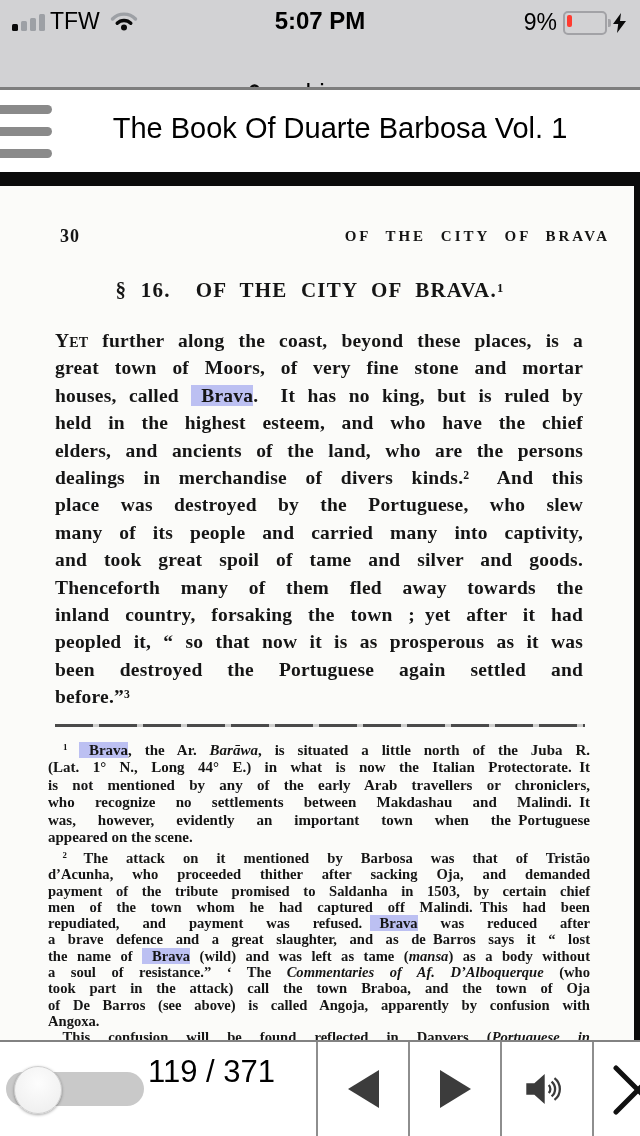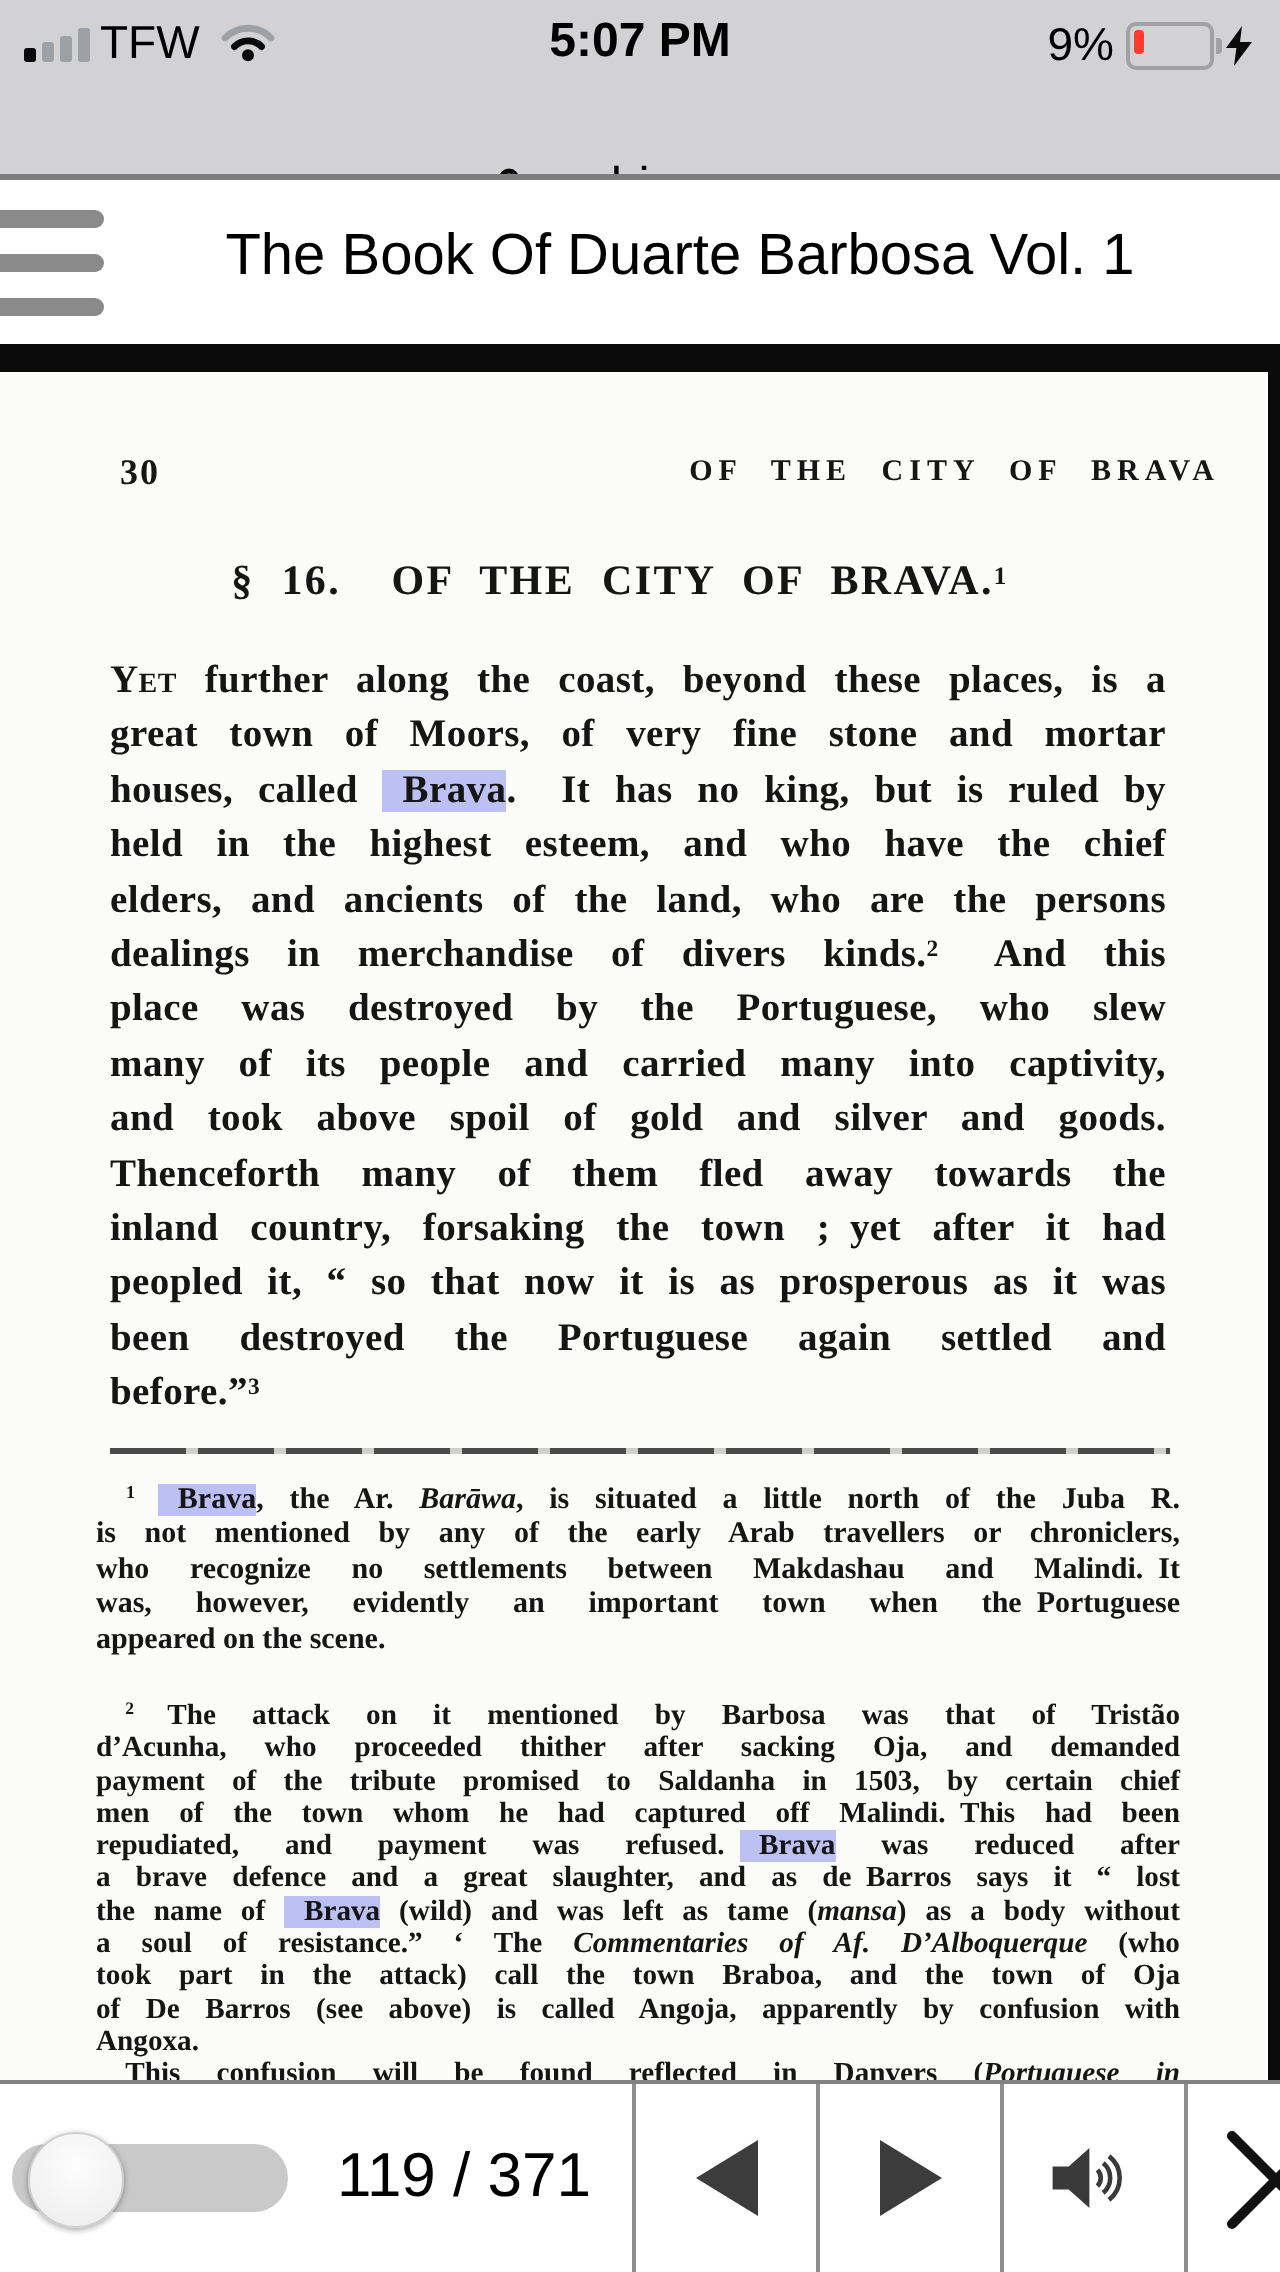--- a/index.html
+++ b/index.html
@@ -54,21 +54,21 @@
   .sup{font-size:60%;vertical-align:5px;line-height:0;}
   .sc{font-variant:small-caps;}
 
   
   .toolbar{position:absolute;top:1040px;left:0;width:640px;height:96px;background:#fff;border-top:2px solid #828282;box-sizing:border-box;}
   .tdiv{position:absolute;top:0;width:2px;height:94px;background:#8e8e8e;}
   .slider{position:absolute;left:6px;top:30px;width:138px;height:34px;background:#c9c9c9;border-radius:17px;}
   .thumb{position:absolute;left:8px;top:-6px;width:46px;height:46px;border-radius:50%;
          background:radial-gradient(circle at 50% 35%,#fdfdfd,#ececec);border:1px solid #cfcfcf;
          box-shadow:0 1px 3px rgba(0,0,0,.35);}
-  .pageind{position:absolute;left:148px;top:28px;width:168px;text-align:center;font-size:31px;color:#000;}
+  .pageind{position:absolute;left:148px;top:12px;width:168px;text-align:left;font-size:31px;color:#000;}
   .navcell{position:absolute;top:0;height:94px;display:flex;align-items:center;justify-content:center;cursor:pointer;}
   .tri-left{width:0;height:0;border-top:19px solid transparent;border-bottom:19px solid transparent;border-right:31px solid #3c3c3c;}
   .tri-right{width:0;height:0;border-top:19px solid transparent;border-bottom:19px solid transparent;border-left:31px solid #3c3c3c;}
 </style>
 </head>
 <body>
 
 <div class="screen">
 
   <div class="chrome">
@@ -127,30 +127,31 @@
       </div>
     <div class="bodytext">
         <div class="line"><span class="sc">Yet</span><span> further along the coast, beyond these places, is a</span></div>
         <div class="line"><span>great town of Moors, of very fine stone and mortar</span></div>
         <div class="line"><span>houses, called </span><span class="hl">Brava</span><span>.  It has no king, but is ruled by</span></div>
         <div class="line"><span>held in the highest esteem, and who have the chief</span></div>
         <div class="line"><span>elders, and ancients of the land, who are the persons</span></div>
         <div class="line"><span>dealings in merchandise of divers kinds.</span><span class="sup">2</span><span>  And this</span></div>
         <div class="line"><span>place was destroyed by the Portuguese, who slew</span></div>
         <div class="line"><span>many of its people and carried many into captivity,</span></div>
-        <div class="line"><span>and took above spoil of gold and silver and goods.</span></div>
+        <div class="line"><span>and took great spoil of tame and silver and goods.</span></div>
         <div class="line"><span>Thenceforth many of them fled away towards the</span></div>
         <div class="line"><span>inland country, forsaking the town ; yet after it had</span></div>
         <div class="line"><span>peopled it, “ so that now it is as prosperous as it was</span></div>
         <div class="line"><span>been destroyed the Portuguese again settled and</span></div>
         <div class="line nj"><span>before.”</span><span class="sup">3</span></div>
       </div>
     <div class="divider"></div>
     <div class="fn1">
         <div class="line"><span> </span><span class="sup">1 </span><span class="hl">Brava</span><span>, the Ar. </span><span class="i">Barāwa</span><span>, is situated a little north of the Juba R.</span></div>
+        <div class="line"><span>(Lat. 1° N., Long 44° E.) in what is now the Italian Protectorate. It</span></div>
         <div class="line"><span>is not mentioned by any of the early Arab travellers or chroniclers,</span></div>
         <div class="line"><span>who recognize no settlements between Makdashau and Malindi. It</span></div>
         <div class="line"><span>was, however, evidently an important town when the Portuguese</span></div>
         <div class="line nj"><span>appeared on the scene.</span></div>
       </div>
     <div class="fn2">
         <div class="line"><span> </span><span class="sup">2 </span><span>The attack on it mentioned by Barbosa was that of Tristão</span></div>
         <div class="line"><span>d’Acunha, who proceeded thither after sacking Oja, and demanded</span></div>
         <div class="line"><span>payment of the tribute promised to Saldanha in 1503, by certain chief</span></div>
         <div class="line"><span>men of the town whom he had captured off Malindi. This had been</span></div>

